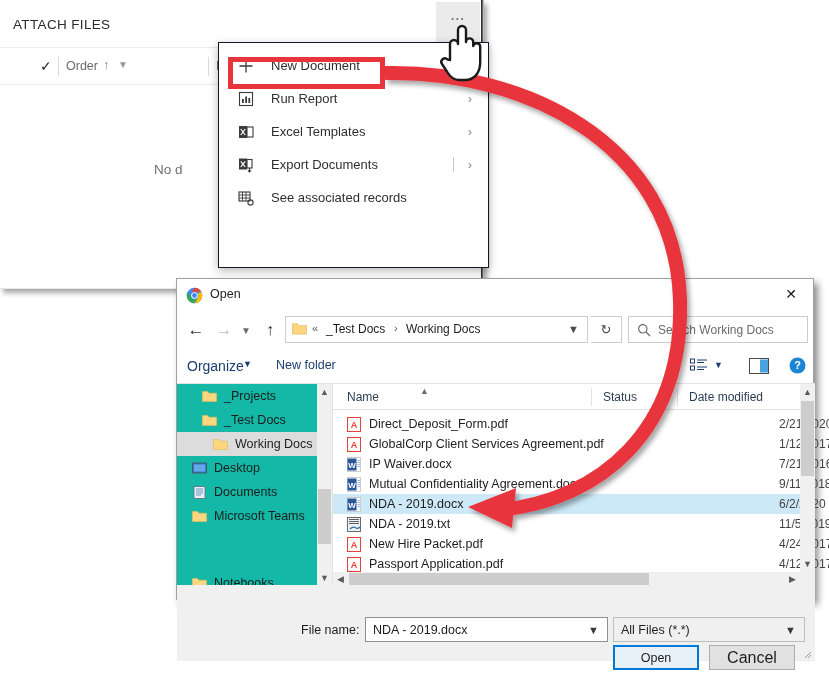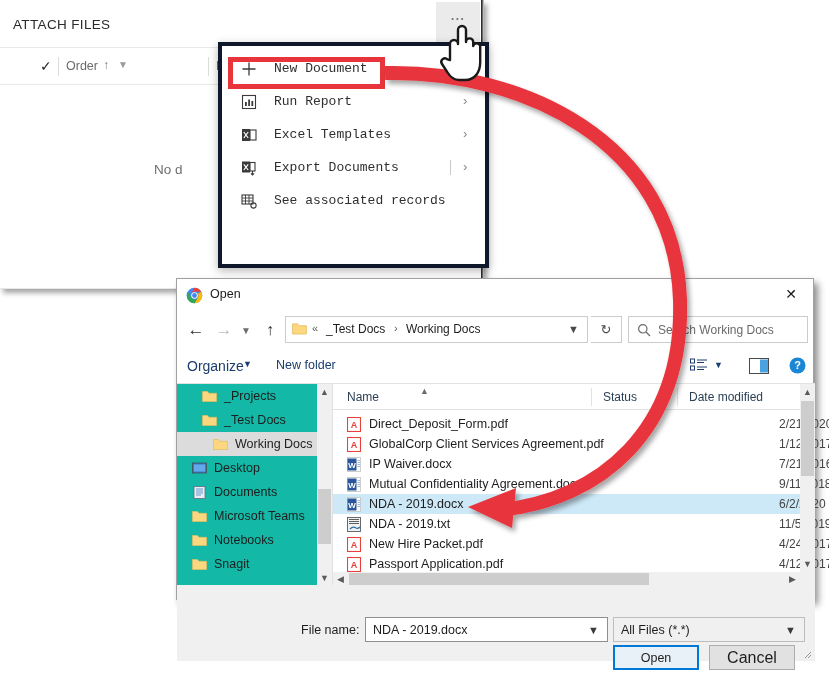--- a/index.html
+++ b/index.html
@@ -37,24 +37,23 @@
 
   
   #app-right-rule{
     position:absolute;left:481px;top:0;width:3px;height:289px;
     background:linear-gradient(90deg,#1a1a1a,#4a4a4a 40%,rgba(90,90,90,0));
   }
 
   
   #context-menu{
     position:absolute;left:218px;top:42px;width:271px;height:226px;
-    background:#ffffff;border:4px solid #0f172a;
+    background:#ffffff;border:1px solid #0f172a;
     box-shadow:0 3px 9px rgba(0,0,0,.28);
     box-sizing:border-box;
-    font-family:Liberation Mono, monospace;
   }
   .menu-item{
     position:relative;height:33px;display:flex;align-items:center;
     font-size:13px;color:#2f2f2f;cursor:default;
   }
   .menu-item .mi-icon{
     width:22px;height:22px;margin-left:16px;margin-right:14px;
     display:flex;align-items:center;justify-content:center;
     color:#3a3a3a;flex:0 0 auto;
   }
@@ -479,21 +478,21 @@
 
         <div class="tree-item" style="padding-left:14px;">
           <span class="ti-icon">
             <svg width="15" height="13" viewBox="0 0 15 13">
                 <path d="M0.5 1.5 h5 l1.4 1.8 h7.6 v8.2 h-14 z" fill="#fcd77f" stroke="#e3bd5f" stroke-width="0.7"></path>
               </svg>
           </span>
           <span>Microsoft Teams</span>
         </div>
 
-        <div class="tree-item" style="padding-left:14px;">
+        <div class="tree-item" style="padding-left:14px;margin-top:43px;">
           <span class="ti-icon">
             <svg width="15" height="13" viewBox="0 0 15 13">
                 <path d="M0.5 1.5 h5 l1.4 1.8 h7.6 v8.2 h-14 z" fill="#fcd77f" stroke="#e3bd5f" stroke-width="0.7"></path>
               </svg>
           </span>
           <span>Notebooks</span>
         </div>
 
 
         <div class="tree-item" style="padding-left:14px;">

